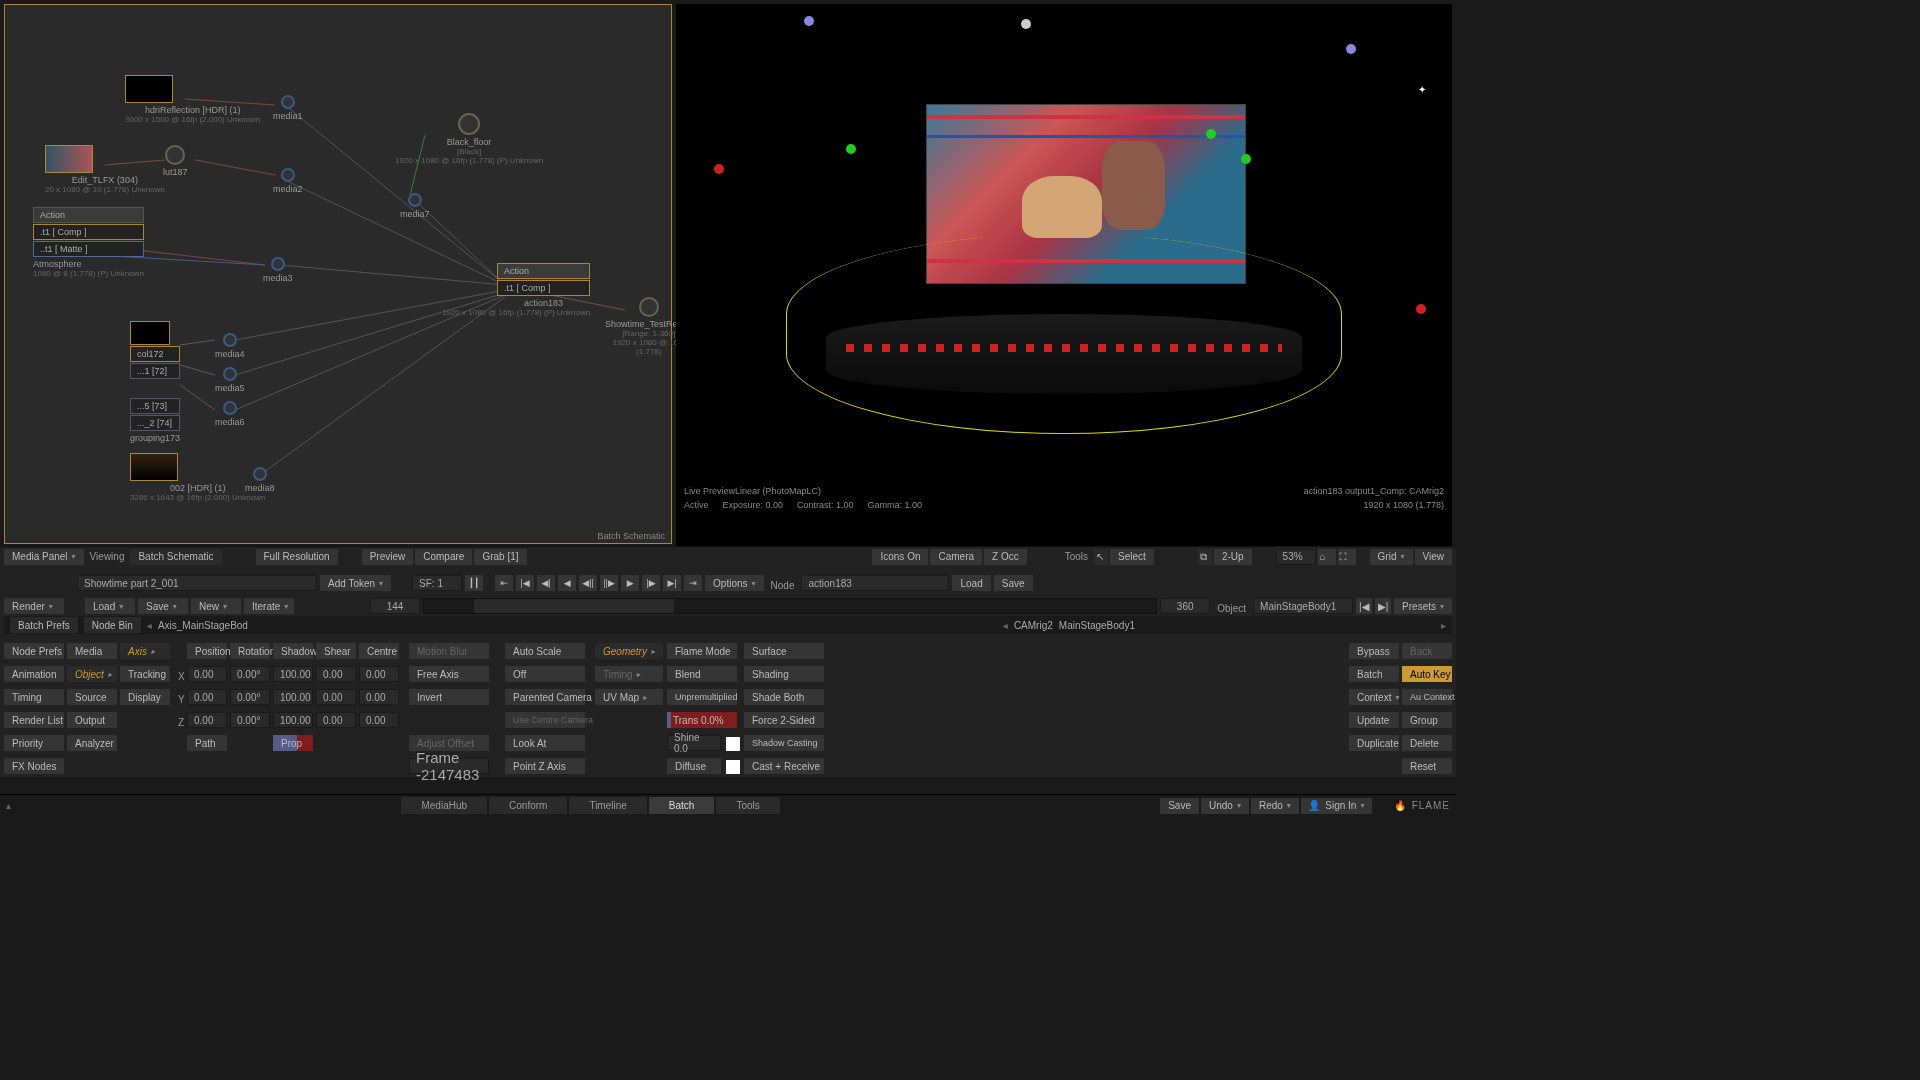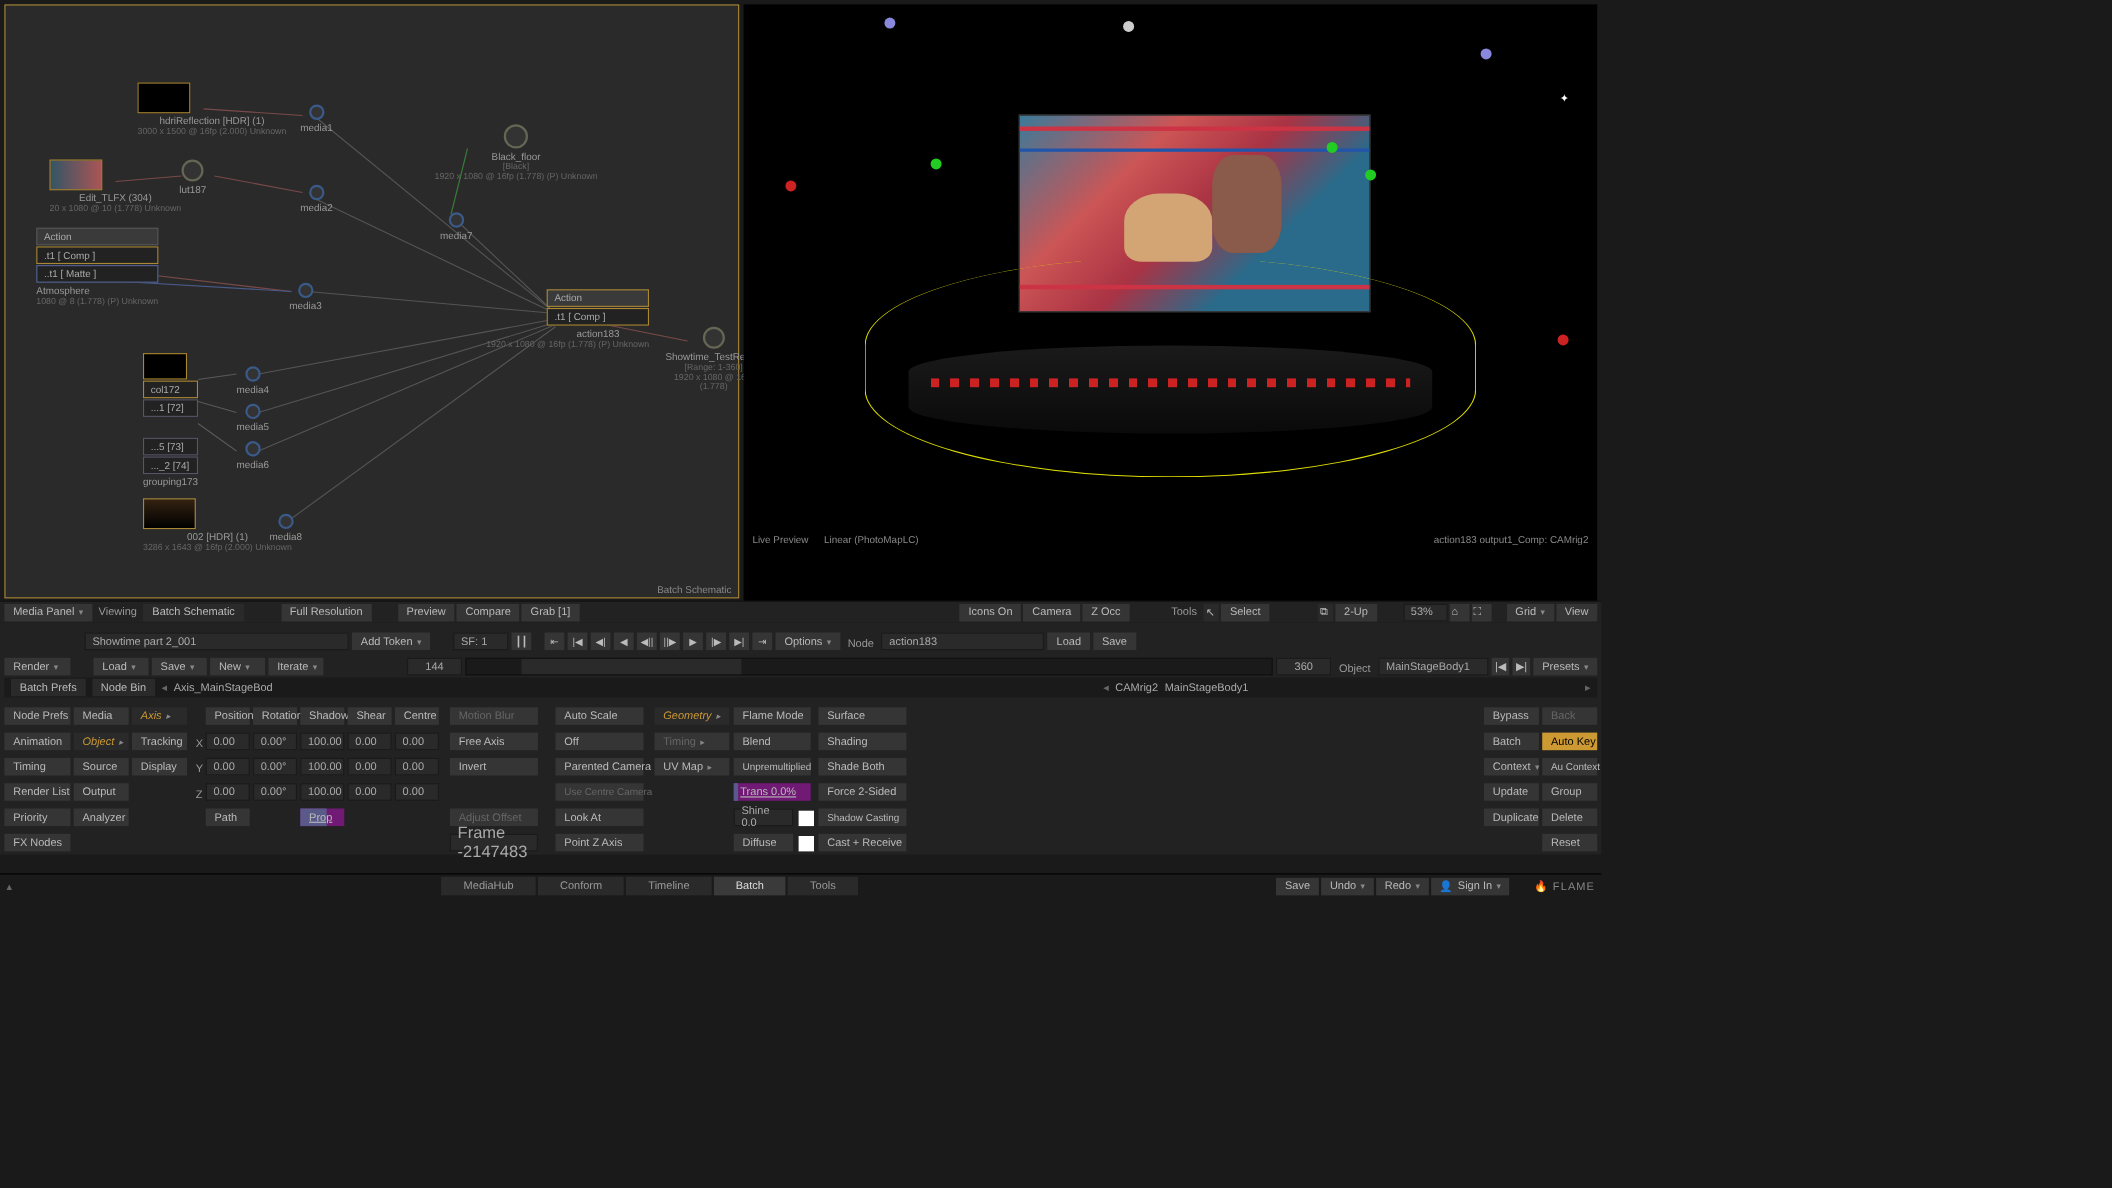--- a/index.html
+++ b/index.html
@@ -31,21 +31,21 @@
 .fld { background:#2a2a2a; color:#aaa; padding:3px 6px; font-size:10px; border:1px solid #1a1a1a; height:16px; display:flex; align-items:center; }
 .spacer { flex:1; }
 .controls { background:#222; padding:2px 4px; }
 .crow { display:flex; align-items:flex-end; gap:3px; height:22px; margin:1px 0; }
 .txt { color:#999; font-size:10px; padding:0 4px; }
 .tl { background:#1a1a1a; height:16px; flex:1; border:1px solid #111; position:relative; }
 .tlf { position:absolute; background:#2a2a2a; height:100%; left:50px; width:200px;}
 .pbtn { width:18px; height:16px; background:#353535; display:flex; align-items:center; justify-content:center; cursor:pointer; font-size:9px; color:#bbb; }
 .breadc { background:#1a1a1a; height:18px; display:flex; align-items:center; gap:6px; padding:0 6px; margin:2px 0; }
 .sw { width:14px; height:14px; background:#fff; display:inline-block; margin-left:2px; }
-.progr { background:#701a75; position:relative;text-decoration:underline; }
+.progr { background:#7f1d1d; position:relative; }
 .progr .fill { position:absolute; left:0; top:0; bottom:0; background:#5a5a8a; }
 .bottom-tabs { position:absolute; bottom:0; left:0; right:0; height:22px; background:#1a1a1a; display:flex; align-items:center; padding:0 6px; gap:2px; border-top:1px solid #000; }
 .tab { padding:3px 20px; background:#2a2a2a; color:#999; font-size:10px; cursor:pointer; }
 .tab.active { background:#3a3a3a; color:#ddd; }
 .w40{width:40px}.w50{width:50px}.w60{width:60px}.w68{width:68px}.w70{width:70px}.w80{width:80px}
 svg.conn { position:absolute; top:0; left:0; width:100%; height:100%; pointer-events:none; }
 </style>
 </head>
 <body>
 
@@ -186,25 +186,34 @@
       <div class="gdot" style="background:#22cc22;top:125px;left:530px"></div>
       <div class="gdot" style="background:#22cc22;top:150px;left:565px"></div>
       <div class="gdot" style="background:#cc2222;top:160px;left:38px"></div>
       <div class="gdot" style="background:#cc2222;top:300px;left:740px"></div>
       <div class="gdot" style="background:#8888dd;top:12px;left:128px"></div>
       <div class="gdot" style="background:#ccc;top:15px;left:345px"></div>
       <div class="gdot" style="background:#8888dd;top:40px;left:670px"></div>
       <div style="position:absolute;top:80px;right:20px;width:14px;height:14px;color:#fff">✦</div>
     </div>
     <div class="vpmeta">
-      <div style="display:flex;gap:14px">
+      <div style="display:flex;gap:0">
         <span>Live Preview</span>
         <span>Linear (PhotoMapLC)</span>
       </div>
       <span>action183 output1_Comp: CAMrig2</span>
+    </div>
+    <div class="vpmeta">
+      <div style="display:flex;gap:14px">
+        <span>Active</span>
+        <span>Exposure: 0.00</span>
+        <span>Contrast: 1.00</span>
+        <span>Gamma: 1.00</span>
+      </div>
+      <span>1920 x 1080 (1.778)</span>
     </div>
   </div>
 </div>
 
 <div class="toolbar">
   <button class="btn dd">Media Panel</button>
   <span class="txt">Viewing</span>
   <button class="btn" style="background:#2a2a2a">Batch Schematic</button>
   <div style="width:30px"></div>
   <button class="btn">Full Resolution</button>

